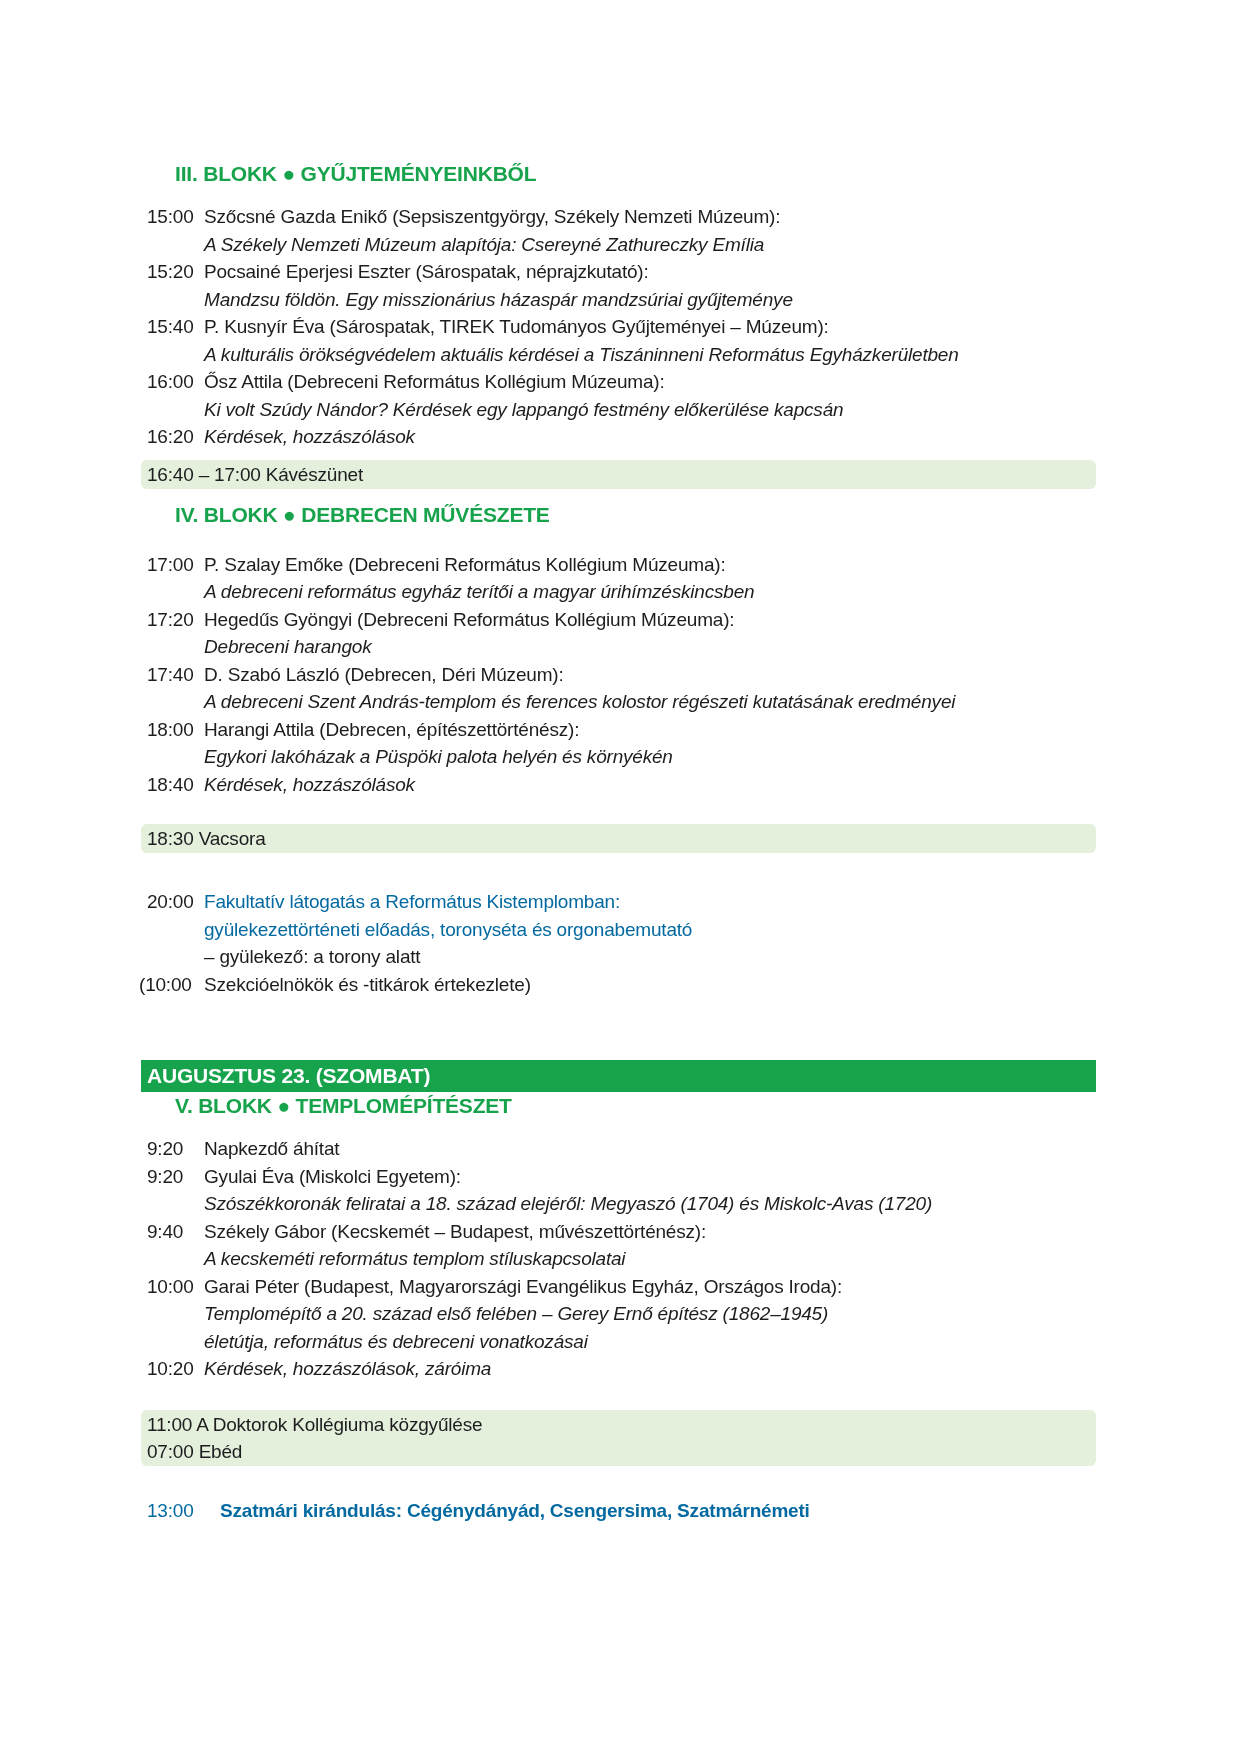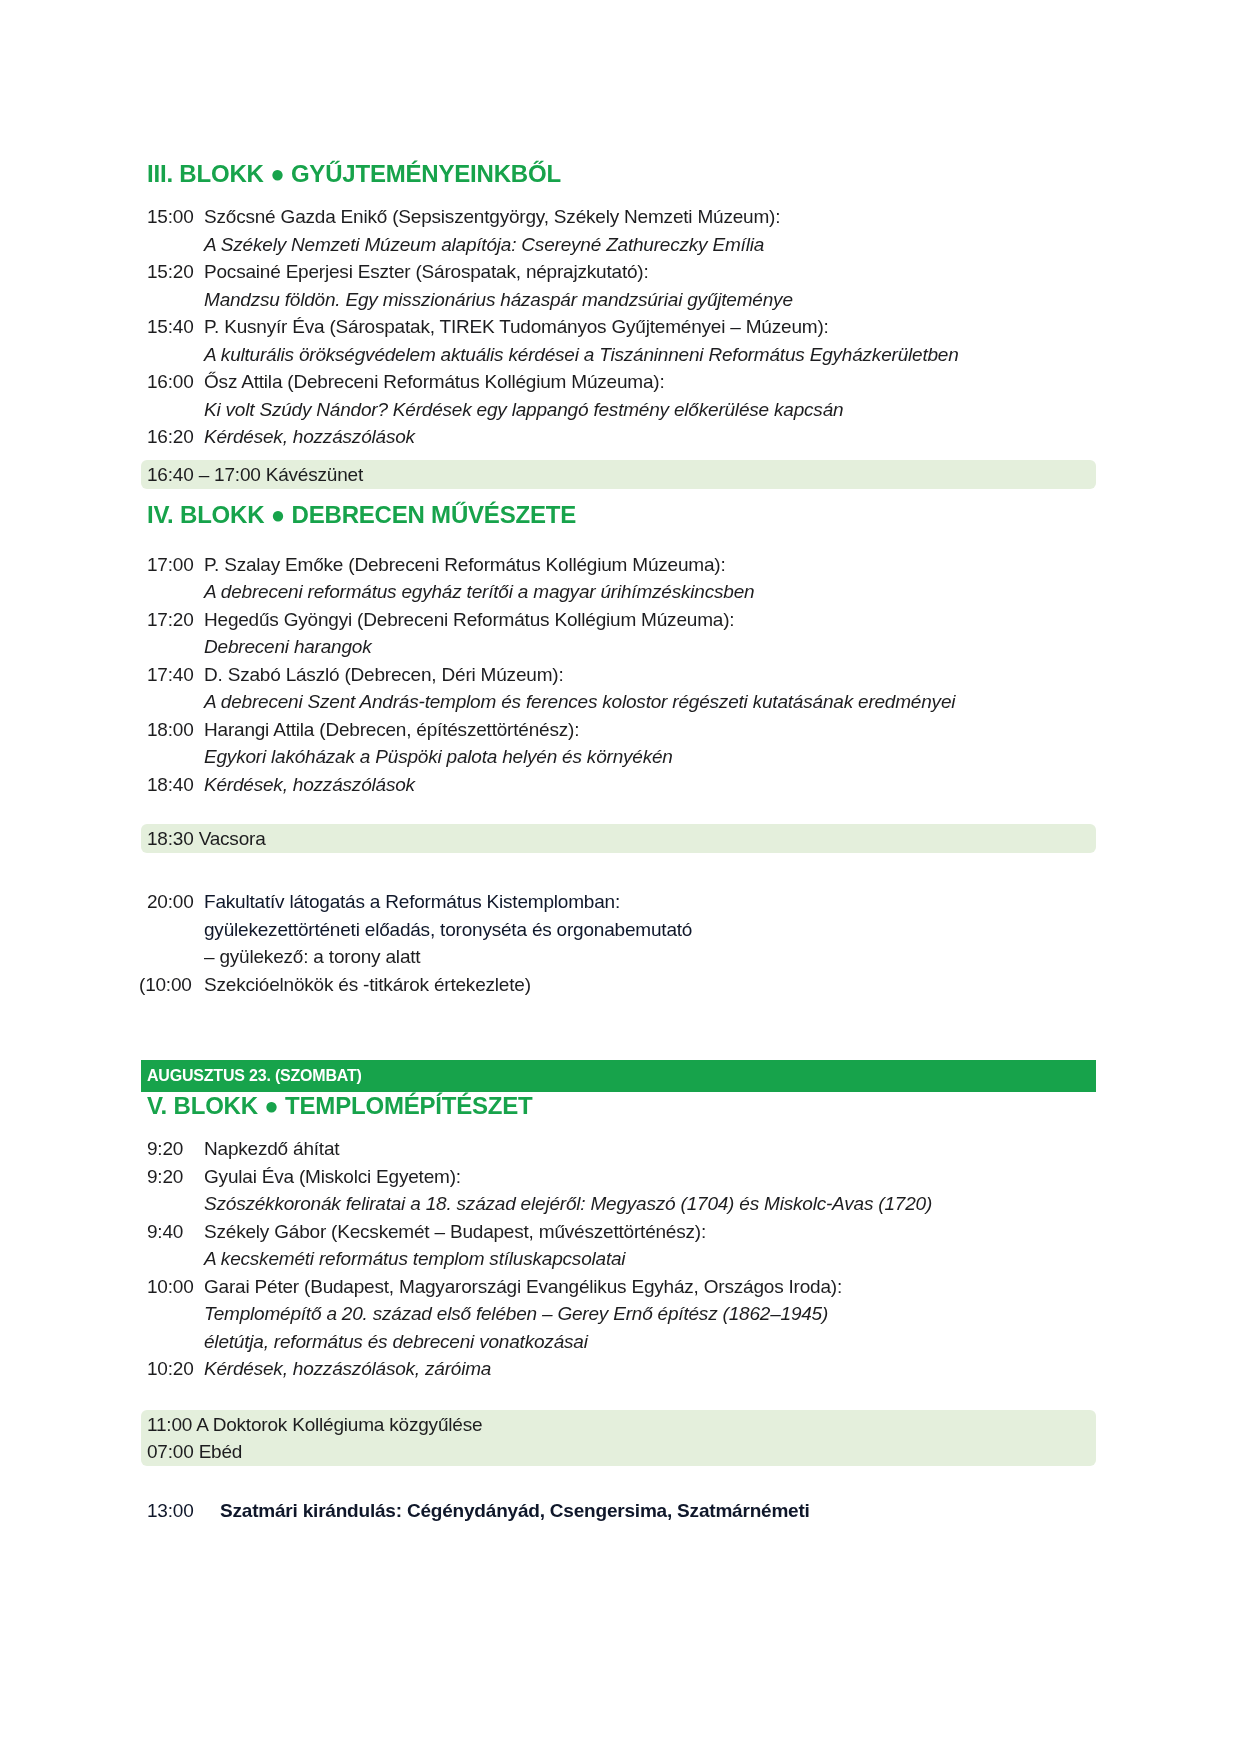--- a/index.html
+++ b/index.html
@@ -12,53 +12,54 @@
     padding:163px 145px 0 147px;
     font-family:"Liberation Sans", sans-serif;
     font-size:19px;
     letter-spacing:-0.2px;
     color:#1d1d1f;
     overflow:hidden;
   }
   .heading{
     color:#17a34b;
     font-weight:bold;
-    font-size:24px;
+    font-size:21px;
     line-height:22px;
+    margin-left:28px;
   }
   .row{
     display:flex;
     line-height:27.5px;
   }
   .time{
     flex:0 0 57px;
     white-space:nowrap;
   }
   .time.outdent{
     flex:0 0 65px;
     margin-left:-8px;
   }
   .text{flex:1;}
   .italic{font-style:italic;}
-  .green{color:#0f172a;}
+  .green{color:#0369a1;}
   .bold{font-weight:bold;margin-left:16px;}
   .band{
     background:#e4efdc;
     margin-left:-6px;
     padding:1px 0 1px 6px;
     border-radius:6px;
   }
   .band-line{
     line-height:27px;
   }
   .banner{
     background:#17a34b;
     color:#ffffff;
     font-weight:bold;
-    font-size:16px;
+    font-size:21px;
     line-height:32px;
     margin-left:-6px;
     padding-left:6px;
   }
   .gap{width:100%;}
 </style>
 </head>
 <body>
 
 <div class="page">

